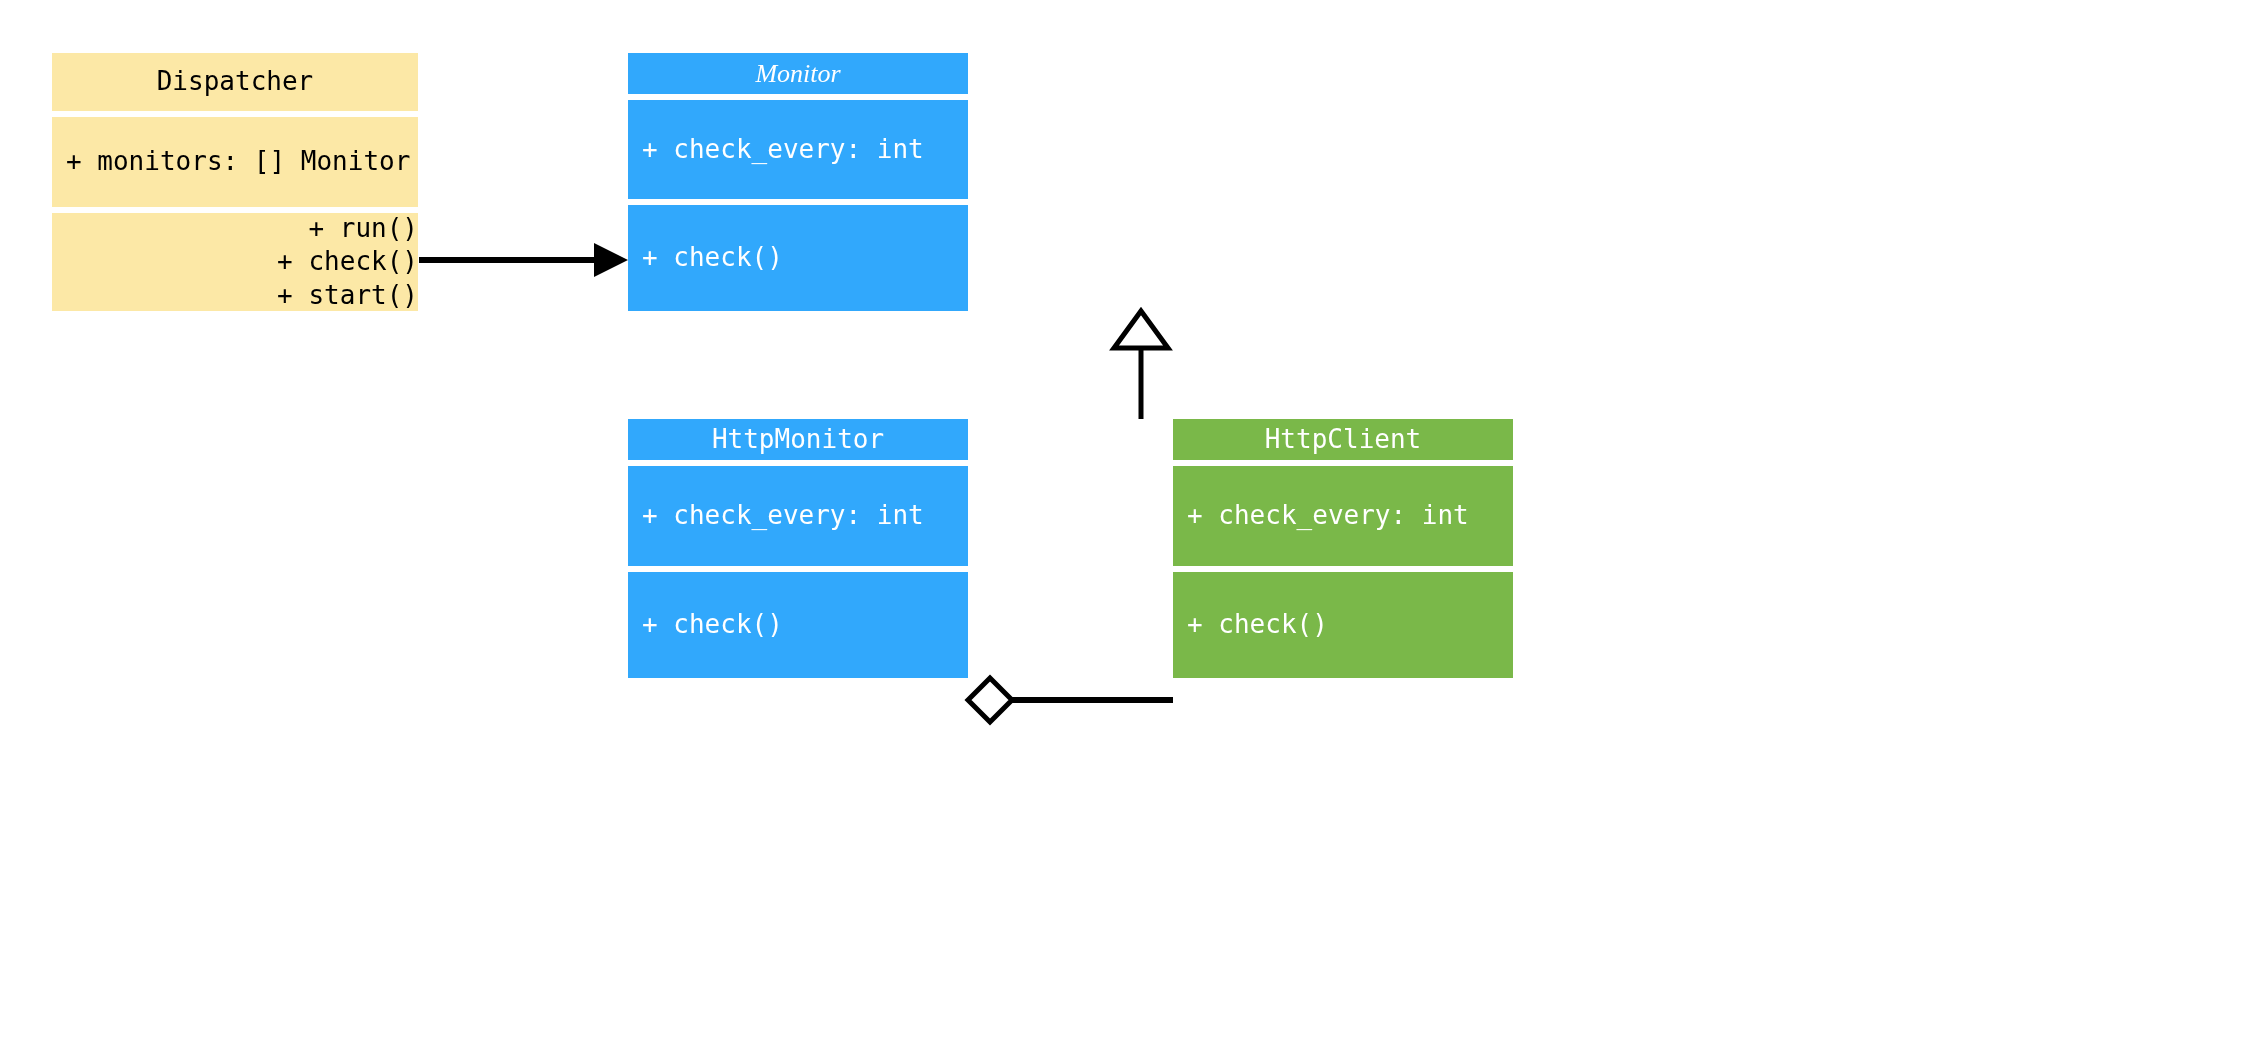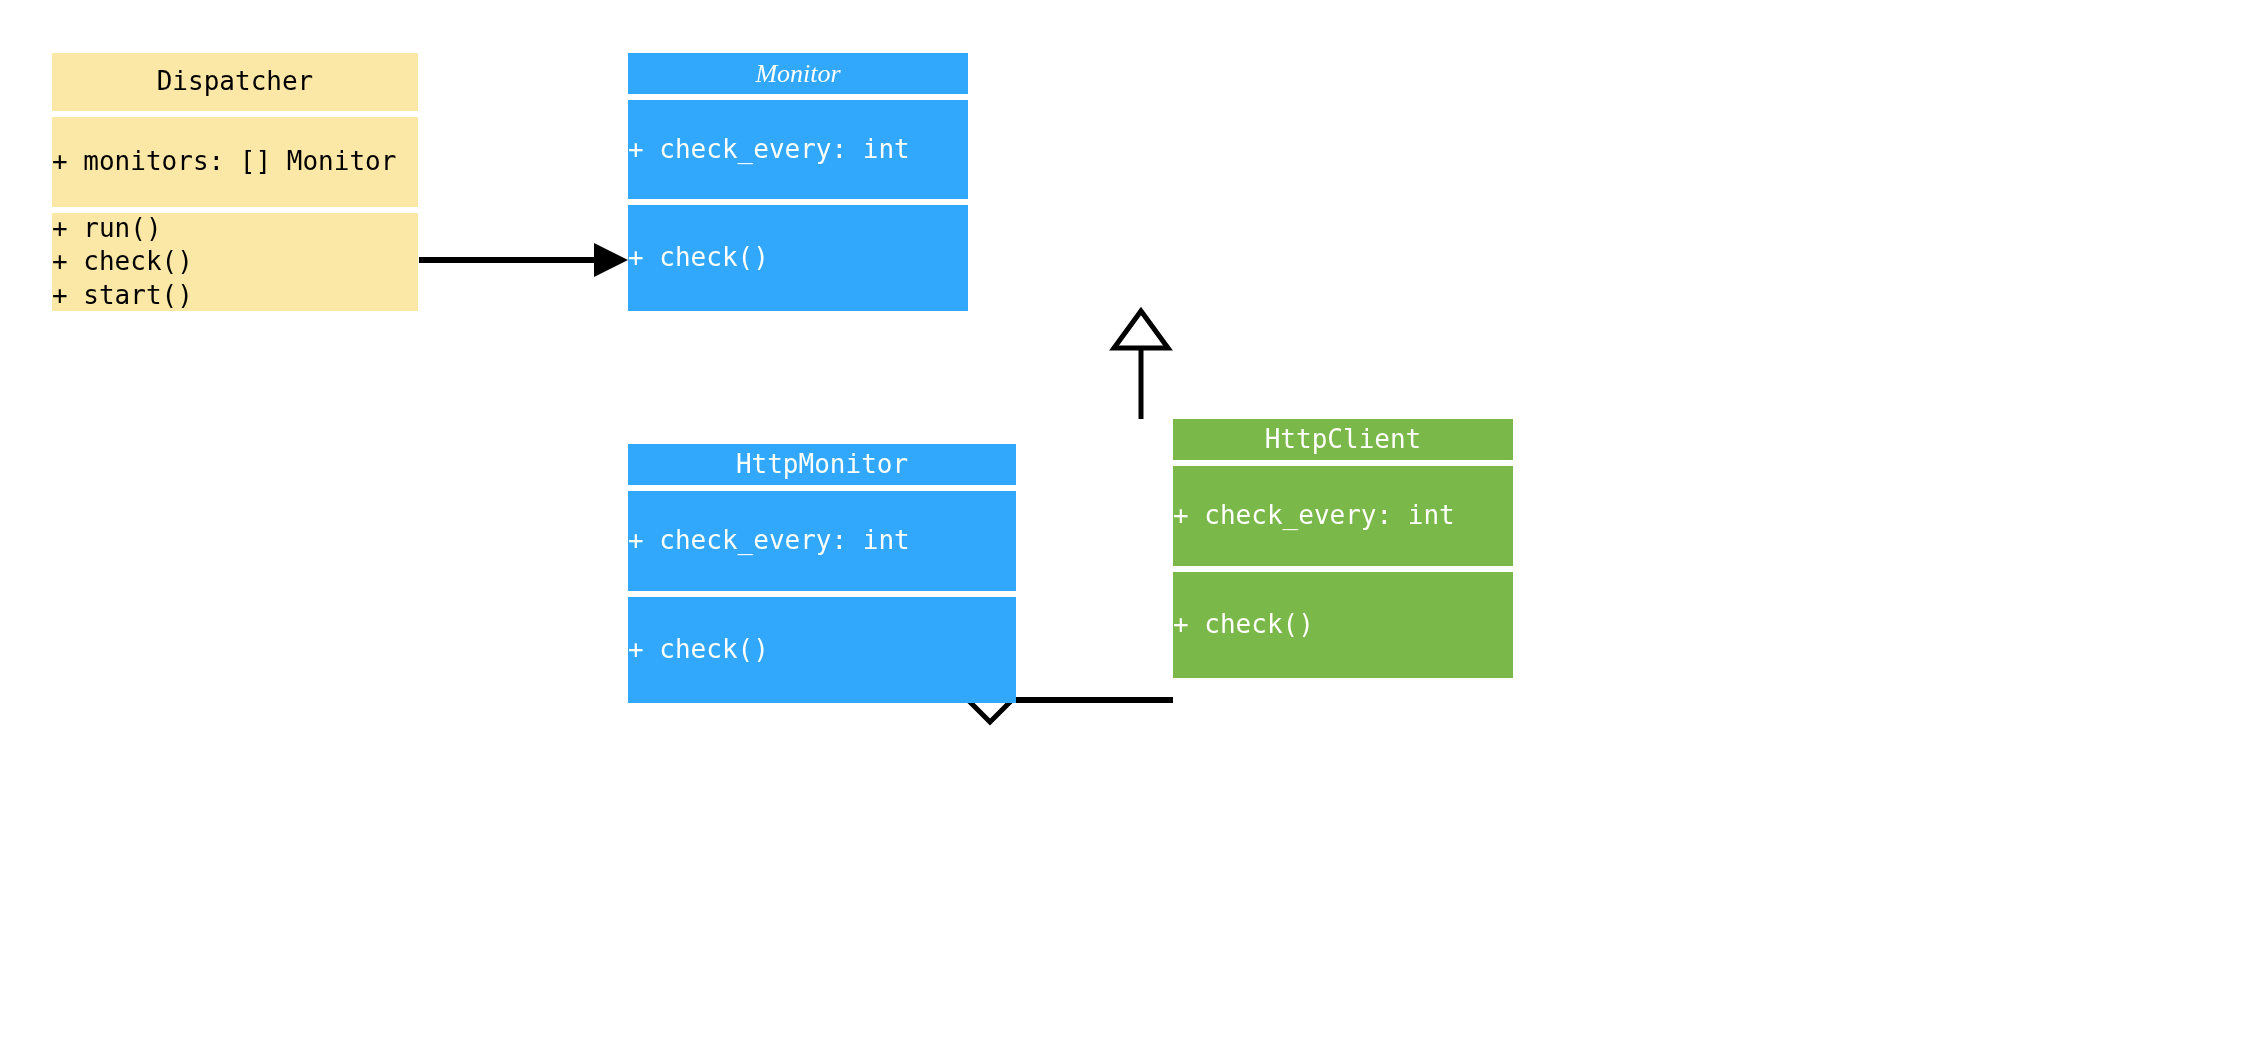--- a/index.html
+++ b/index.html
@@ -49,20 +49,21 @@
     white-space: pre;
   }
   .class-title.abstract {
     font-style: italic;
     font-family: Liberation Serif, serif;
   }
   .member {
     font-size: 26px;
     line-height: 1.28;
     white-space: pre;
+    padding-left: 14px;
   }
 
   
   .theme-yellow { background: #fce8a6; }
   .theme-yellow .class-title,
   .theme-yellow .member { color: #000000; }
 
   .theme-blue { background: #31a8fc; }
   .theme-blue .class-title,
   .theme-blue .member { color: #ffffff; }
@@ -115,42 +116,42 @@
 
   <div class="uml-class theme-yellow" style="left:52px; top:53px; width:366px; height:258px;">
     <div class="compartment title-row theme-yellow" style="height:58px;">
       <div class="class-title">Dispatcher</div>
     </div>
     <div class="gap"></div>
     <div class="compartment members theme-yellow" style="height:90px;">
       <div class="member">+ monitors: [] Monitor</div>
     </div>
     <div class="gap"></div>
-    <div class="compartment members theme-yellow" style="height:98px;">
+    <div class="compartment members theme-yellow" style="height:98px;align-items:flex-end;">
       <div class="member">+ run()</div>
       <div class="member">+ check()</div>
       <div class="member">+ start()</div>
     </div>
   </div>
 
   <div class="uml-class theme-blue" style="left:628px; top:53px; width:340px; height:258px;">
     <div class="compartment title-row theme-blue" style="height:41px;">
       <div class="class-title abstract">Monitor</div>
     </div>
     <div class="gap"></div>
     <div class="compartment members theme-blue" style="height:99px;">
       <div class="member">+ check_every: int</div>
     </div>
     <div class="gap"></div>
     <div class="compartment members theme-blue" style="height:106px;">
       <div class="member">+ check()</div>
     </div>
   </div>
 
-  <div class="uml-class theme-blue" style="left:628px; top:444px; width:388px; height:259px;">
+  <div class="uml-class theme-blue" style="left:628px; top:419px; width:340px; height:259px;">
     <div class="compartment title-row theme-blue" style="height:41px;">
       <div class="class-title">HttpMonitor</div>
     </div>
     <div class="gap"></div>
     <div class="compartment members theme-blue" style="height:100px;">
       <div class="member">+ check_every: int</div>
     </div>
     <div class="gap"></div>
     <div class="compartment members theme-blue" style="height:106px;">
       <div class="member">+ check()</div>

